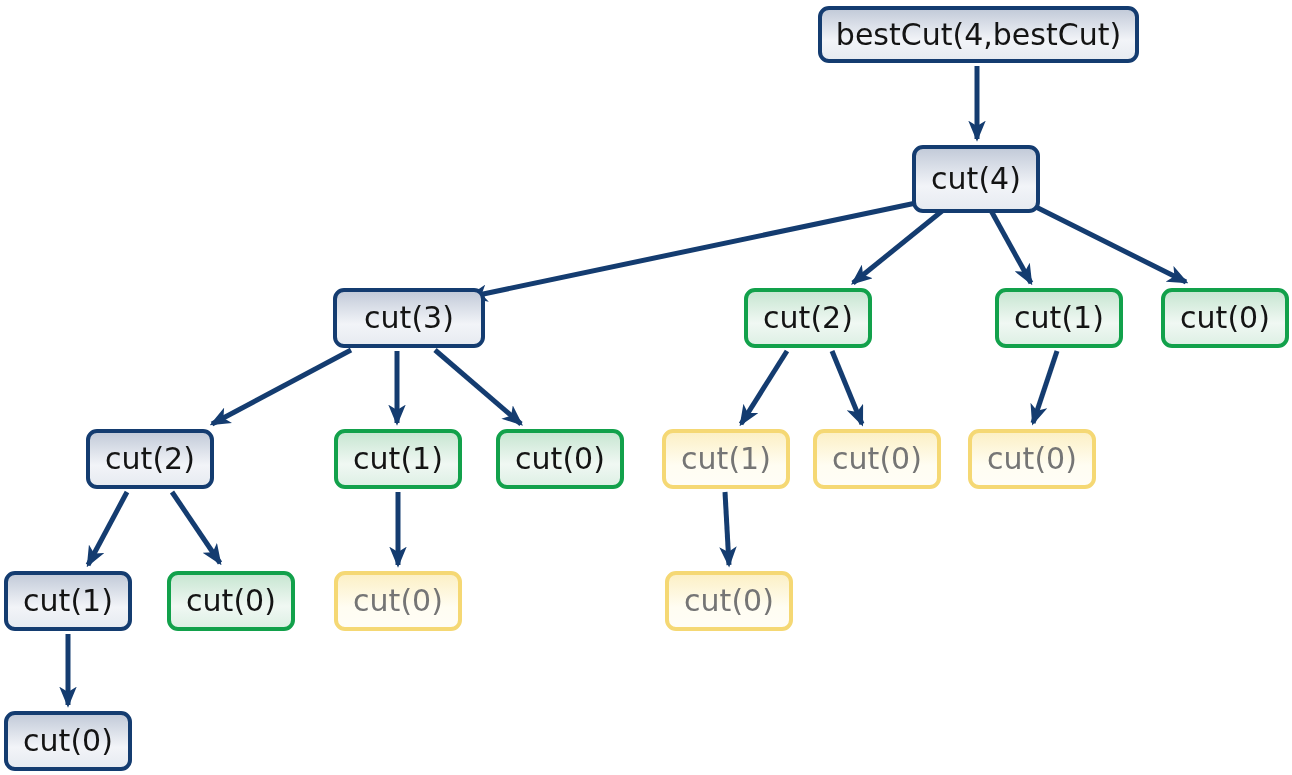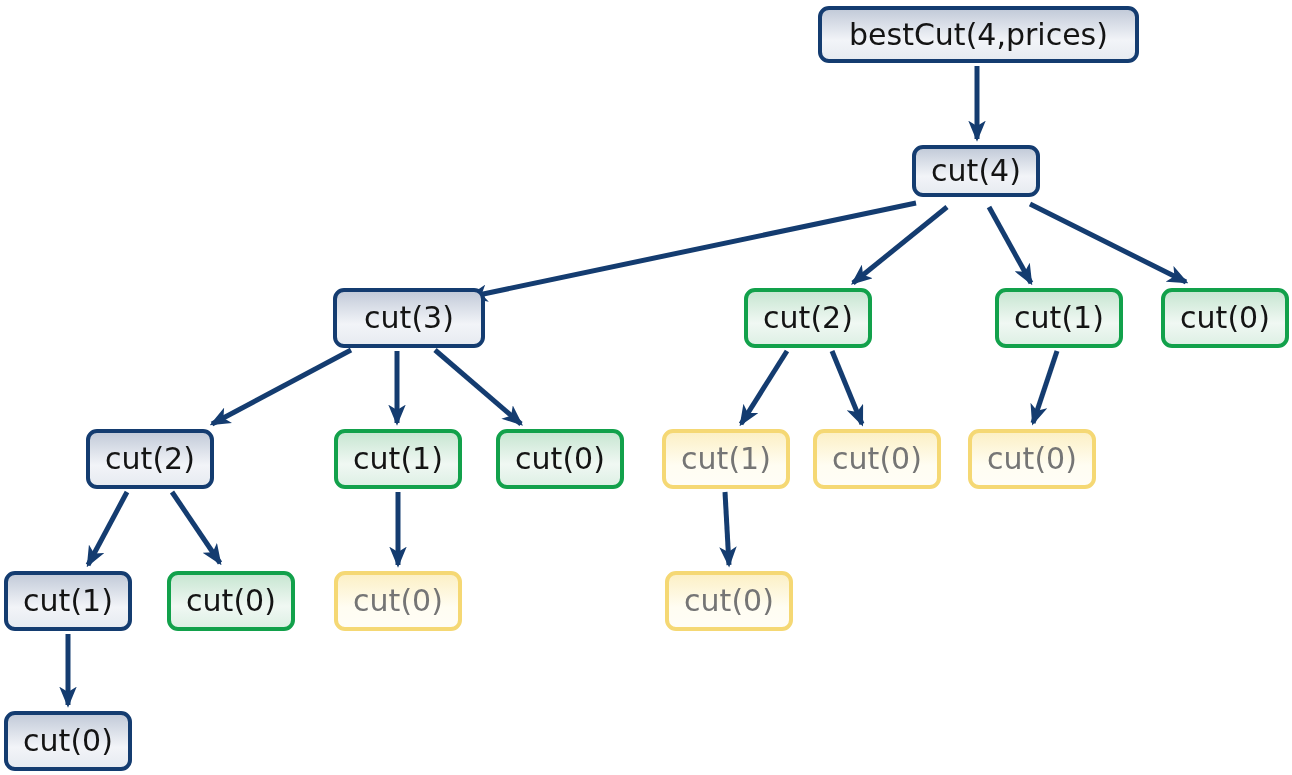--- a/index.html
+++ b/index.html
@@ -80,22 +80,22 @@
         <line x1="832" y1="351" x2="862" y2="424" marker-end="url(#ah)"></line>
         <line x1="1057" y1="351" x2="1033" y2="423" marker-end="url(#ah)"></line>
         <line x1="127" y1="492" x2="88" y2="565" marker-end="url(#ah)"></line>
         <line x1="172" y1="492" x2="220" y2="563" marker-end="url(#ah)"></line>
         <line x1="398" y1="492" x2="398" y2="565" marker-end="url(#ah)"></line>
         <line x1="725" y1="492" x2="729" y2="565" marker-end="url(#ah)"></line>
         <line x1="68" y1="634" x2="68" y2="705" marker-end="url(#ah)"></line>
       </g>
   </svg>
   <div id="node-group">
-      <div class="node blue" style="left: 818px; top: 6px; width: 321px; height: 57px;">bestCut(4,prices)</div>
-      <div class="node blue" style="left: 912px; top: 145px; width: 128px; height: 52px;">cut(4)</div>
+      <div class="node blue" style="left: 818px; top: 6px; width: 321px; height: 57px;">bestCut(4,bestCut)</div>
+      <div class="node blue" style="left: 912px; top: 145px; width: 128px; height: 68px;">cut(4)</div>
       <div class="node blue" style="left: 333px; top: 288px; width: 152px; height: 60px;">cut(3)</div>
       <div class="node green" style="left: 744px; top: 288px; width: 128px; height: 60px;">cut(2)</div>
       <div class="node green" style="left: 995px; top: 288px; width: 128px; height: 60px;">cut(1)</div>
       <div class="node green" style="left: 1161px; top: 288px; width: 128px; height: 60px;">cut(0)</div>
       <div class="node blue" style="left: 86px; top: 429px; width: 128px; height: 60px;">cut(2)</div>
       <div class="node green" style="left: 334px; top: 429px; width: 128px; height: 60px;">cut(1)</div>
       <div class="node green" style="left: 496px; top: 429px; width: 128px; height: 60px;">cut(0)</div>
       <div class="node yellow" style="left: 662px; top: 429px; width: 128px; height: 60px;">cut(1)</div>
       <div class="node yellow" style="left: 813px; top: 429px; width: 128px; height: 60px;">cut(0)</div>
       <div class="node yellow" style="left: 968px; top: 429px; width: 128px; height: 60px;">cut(0)</div>

